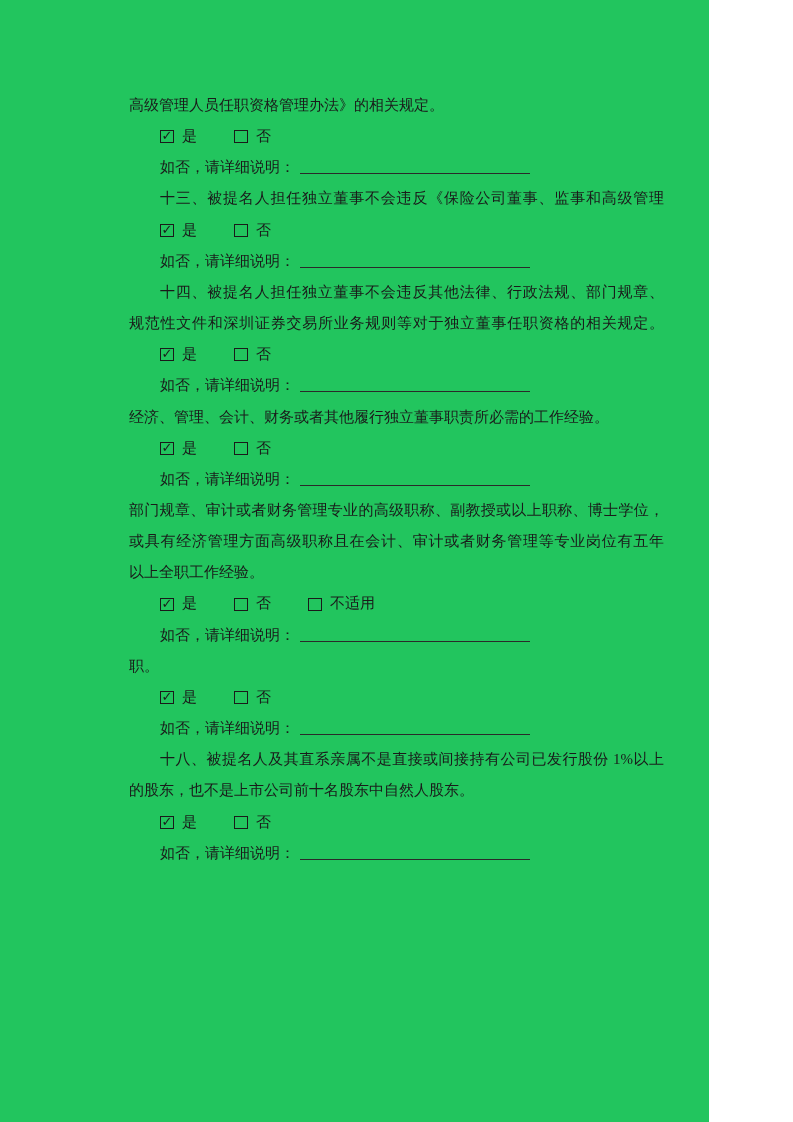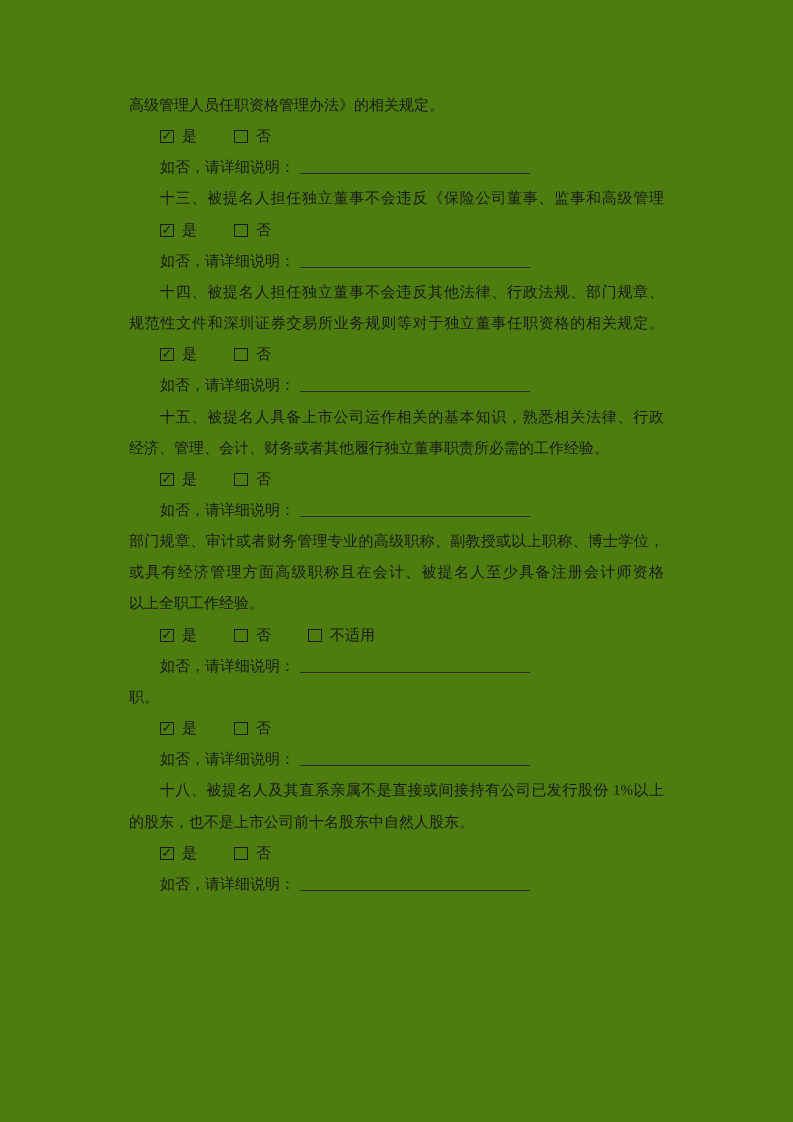--- a/index.html
+++ b/index.html
@@ -1,20 +1,20 @@
 <!DOCTYPE html>
 <html><head>
 <meta charset="utf-8">
 <style>
   html, body { margin: 0; padding: 0; background: #ffffff; }
   .page {
     position: relative;
-    width: 793px;
+    width: 709px;
     height: 1122px;
-    background: #4d7c0f;
+    background: #22c55e;
     overflow: hidden;
     font-family: "Liberation Serif", "DejaVu Serif", serif;
     color: #1a1a1a;
   }
   .content {
     position: absolute;
     left: 129px;
     top: 90px;
     width: 535px;
     font-size: 15px;
@@ -114,39 +114,38 @@
             <span>是</span>
           </span>
           <span class="opt">
             <span class="cbox"></span>
             <span>否</span>
           </span>
         </div>
         <div class="pline followup"><span>如否，请详细说明：</span><span class="uline"></span></div>
       </div>
       <div>
-        <p class="pline fill indent">十五、被提名人具备上市公司运作相关的基本知识，熟悉相关法律、行政</p>
         <p class="pline">经济、管理、会计、财务或者其他履行独立董事职责所必需的工作经验。</p>
         <div class="opts">
           <span class="opt">
             <span class="cbox">
               <span class="mark">✓</span>
             </span>
             <span>是</span>
           </span>
           <span class="opt">
             <span class="cbox"></span>
             <span>否</span>
           </span>
         </div>
         <div class="pline followup"><span>如否，请详细说明：</span><span class="uline"></span></div>
       </div>
       <div>
         <p class="pline fill">部门规章、审计或者财务管理专业的高级职称、副教授或以上职称、博士学位，</p>
-        <p class="pline fill">或具有经济管理方面高级职称且在会计、被提名人至少具备注册会计师资格</p>
+        <p class="pline fill">或具有经济管理方面高级职称且在会计、审计或者财务管理等专业岗位有五年</p>
         <p class="pline">以上全职工作经验。</p>
         <div class="opts">
           <span class="opt">
             <span class="cbox">
               <span class="mark">✓</span>
             </span>
             <span>是</span>
           </span>
           <span class="opt">
             <span class="cbox"></span>

